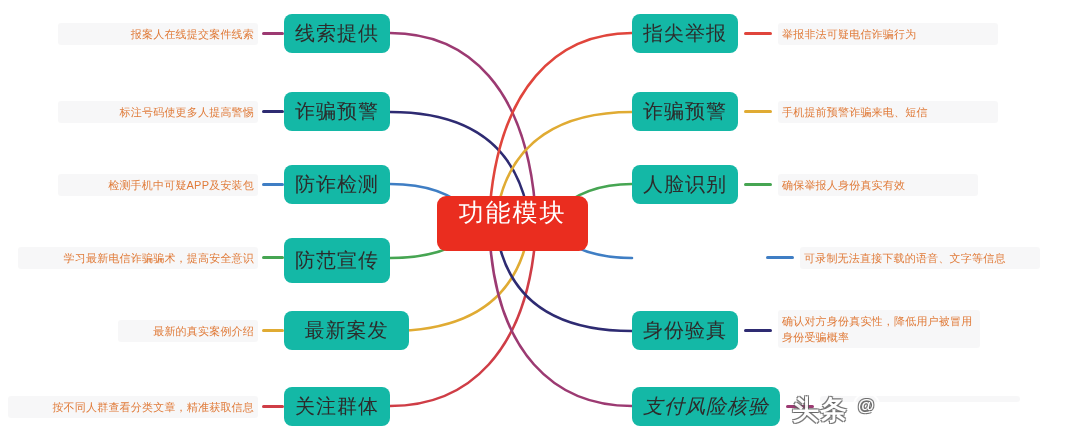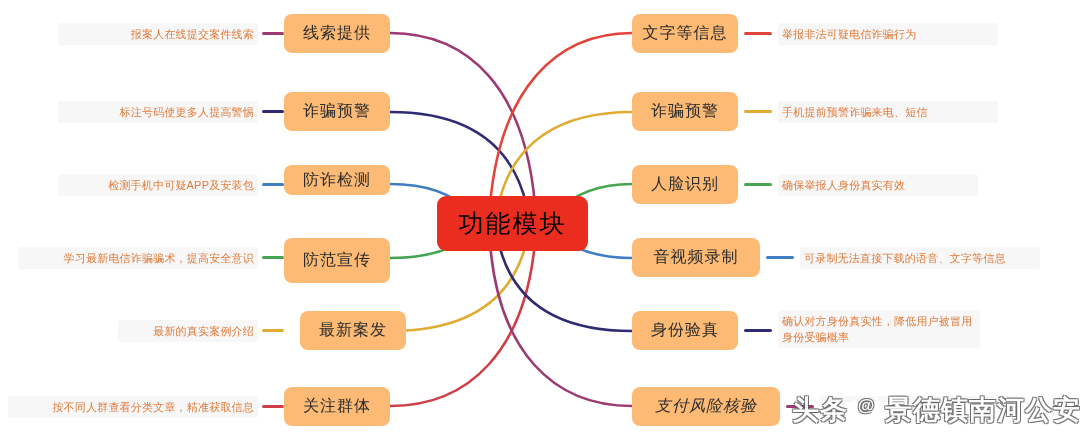--- a/index.html
+++ b/index.html
@@ -22,42 +22,41 @@
     left: 0; top: 0;
     width: 1080px;
     height: 438px;
     pointer-events: none;
   }
 
   
   .root-node {
     position: absolute;
     display: flex;
-    align-items: center;
     justify-content: center;
     background: #ea2d1f;
     border-radius: 9px;
-    color: #000000;
+    color: #ffffff;
     font-size: 25px;
     font-weight: 400;
     letter-spacing: 2px;
     white-space: nowrap;
     z-index: 5;
   }
 
   
   .topic {
     position: absolute;
     display: flex;
     align-items: center;
     justify-content: center;
-    background: #fdba74;
+    background: #14b8a6;
     border-radius: 8px;
     color: #2c2c2c;
-    font-size: 16px;
+    font-size: 20px;
     font-weight: 400;
     letter-spacing: 1px;
     white-space: nowrap;
     z-index: 4;
   }
 
   
   .leaf {
     position: absolute;
     color: #e07b39;
@@ -138,27 +137,27 @@
   <div class="root-node" style="left:437px; top:196px; width:151px; height:55px;">
     <span>功能模块</span>
   </div>
 
   <div class="topic" style="left:284px; top:14px; width:106px; height:39px;">
     <span>线索提供</span>
   </div>
   <div class="topic" style="left:284px; top:92px; width:106px; height:39px;">
     <span>诈骗预警</span>
   </div>
-  <div class="topic" style="left:284px; top:165px; width:106px; height:30px;">
+  <div class="topic" style="left:284px; top:165px; width:106px; height:39px;">
     <span>防诈检测</span>
   </div>
   <div class="topic" style="left:284px; top:238px; width:106px; height:45px;">
     <span>防范宣传</span>
   </div>
-  <div class="topic" style="left:300px; top:311px; width:106px; height:39px;">
+  <div class="topic" style="left:284px; top:311px; width:125px; height:39px;">
     <span>最新案发</span>
   </div>
   <div class="topic" style="left:284px; top:387px; width:106px; height:39px;">
     <span>关注群体</span>
   </div>
 
   <div class="stub" style="left:262px; top:32px;  width:22px; background:#9c3a72;"></div>
   <div class="stub" style="left:262px; top:110px; width:22px; background:#2e2b72;"></div>
   <div class="stub" style="left:262px; top:183px; width:22px; background:#3f7ec4;"></div>
   <div class="stub" style="left:262px; top:256px; width:22px; background:#46a552;"></div>
@@ -178,30 +177,27 @@
     <span>学习最新电信诈骗骗术，提高安全意识</span>
   </div>
   <div class="leaf left" style="left:118px; top:320px; width:140px;">
     <span>最新的真实案例介绍</span>
   </div>
   <div class="leaf left" style="left:8px; top:396px; width:250px;">
     <span>按不同人群查看分类文章，精准获取信息</span>
   </div>
 
   <div class="topic" style="left:632px; top:14px; width:106px; height:39px;">
-    <span>文字等信息</span>
+    <span>指尖举报</span>
   </div>
   <div class="topic" style="left:632px; top:92px; width:106px; height:39px;">
     <span>诈骗预警</span>
   </div>
   <div class="topic" style="left:632px; top:165px; width:106px; height:39px;">
     <span>人脸识别</span>
-  </div>
-  <div class="topic" style="left:632px; top:238px; width:128px; height:39px;">
-    <span>音视频录制</span>
   </div>
   <div class="topic" style="left:632px; top:311px; width:106px; height:39px;">
     <span>身份验真</span>
   </div>
   <div class="topic" style="left:632px; top:387px; width:148px; height:39px;font-style:italic;">
     <span>支付风险核验</span>
   </div>
 
   <div class="stub" style="left:744px; top:32px;  width:28px; background:#e0453c;"></div>
   <div class="stub" style="left:744px; top:110px; width:28px; background:#e0ab33;"></div>
@@ -225,16 +221,15 @@
   <div class="leaf right" style="left:800px; top:247px; width:240px;">
     <span>可录制无法直接下载的语音、文字等信息</span>
   </div>
   <div class="leaf right" style="left:820px; top:396px; width:200px;">
     <span></span>
   </div>
 
   <div class="watermark" style="left:792px; top:392px;">
     <span>头条</span>
     <span class="at-mark">@</span>
-    <span>景德镇南河公安</span>
   </div>
 
 </div>
 
 </body></html>

